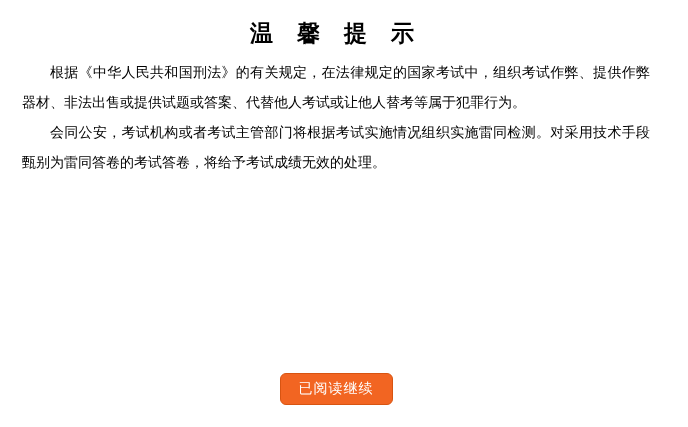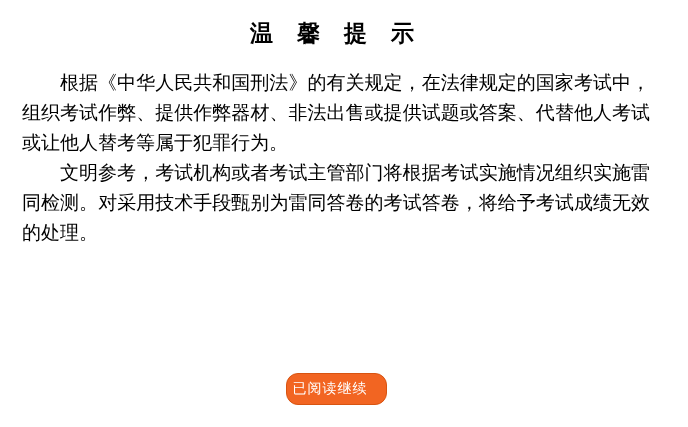--- a/index.html
+++ b/index.html
@@ -24,22 +24,22 @@
   .title {
     text-align: center;
     font-size: 23px;
     font-weight: bold;
     letter-spacing: 8px;
     padding-top: 18px;
     color: #000;
     font-family: "DejaVu Serif", "Liberation Serif", serif;
   }
   .body-text {
-    margin: 18px 22px 0 22px;
-    font-size: 19px;
+    margin: 8px 22px 0 22px;
+    font-size: 14px;
     line-height: 30px;
     color: #000;
     text-align: justify;
     font-family: "DejaVu Serif", "Liberation Serif", serif;
   }
   .para {
     text-indent: 2em;
     margin: 0;
   }
   .btn-wrap {
@@ -48,38 +48,38 @@
     right: 0;
     bottom: 22px;
     display: flex;
     justify-content: center;
     align-items: center;
   }
   .continue-btn {
     background: #f26522;
     color: #ffffff;
     border: 1px solid #d85411;
-    border-radius: 12px;
+    border-radius: 6px;
     font-size: 14px;
-    padding: 7px 18px 8px 6px;
+    padding: 7px 18px 8px 18px;
     letter-spacing: 1px;
     cursor: pointer;
     font-family: "DejaVu Sans", "Liberation Sans", sans-serif;
     line-height: 1.1;
   }
 </style>
 </head>
 <body>
 
 <div class="page">
 
   <div class="title">温 馨 提 示</div>
 
   <div class="body-text">
     <p class="para">根据《中华人民共和国刑法》的有关规定，在法律规定的国家考试中，组织考试作弊、提供作弊器材、非法出售或提供试题或答案、代替他人考试或让他人替考等属于犯罪行为。</p>
-    <p class="para">文明参考，考试机构或者考试主管部门将根据考试实施情况组织实施雷同检测。对采用技术手段甄别为雷同答卷的考试答卷，将给予考试成绩无效的处理。</p>
+    <p class="para">会同公安，考试机构或者考试主管部门将根据考试实施情况组织实施雷同检测。对采用技术手段甄别为雷同答卷的考试答卷，将给予考试成绩无效的处理。</p>
   </div>
 
   <div class="btn-wrap">
     <button class="continue-btn">已阅读继续</button>
   </div>
 
 </div>
 
 </body></html>

